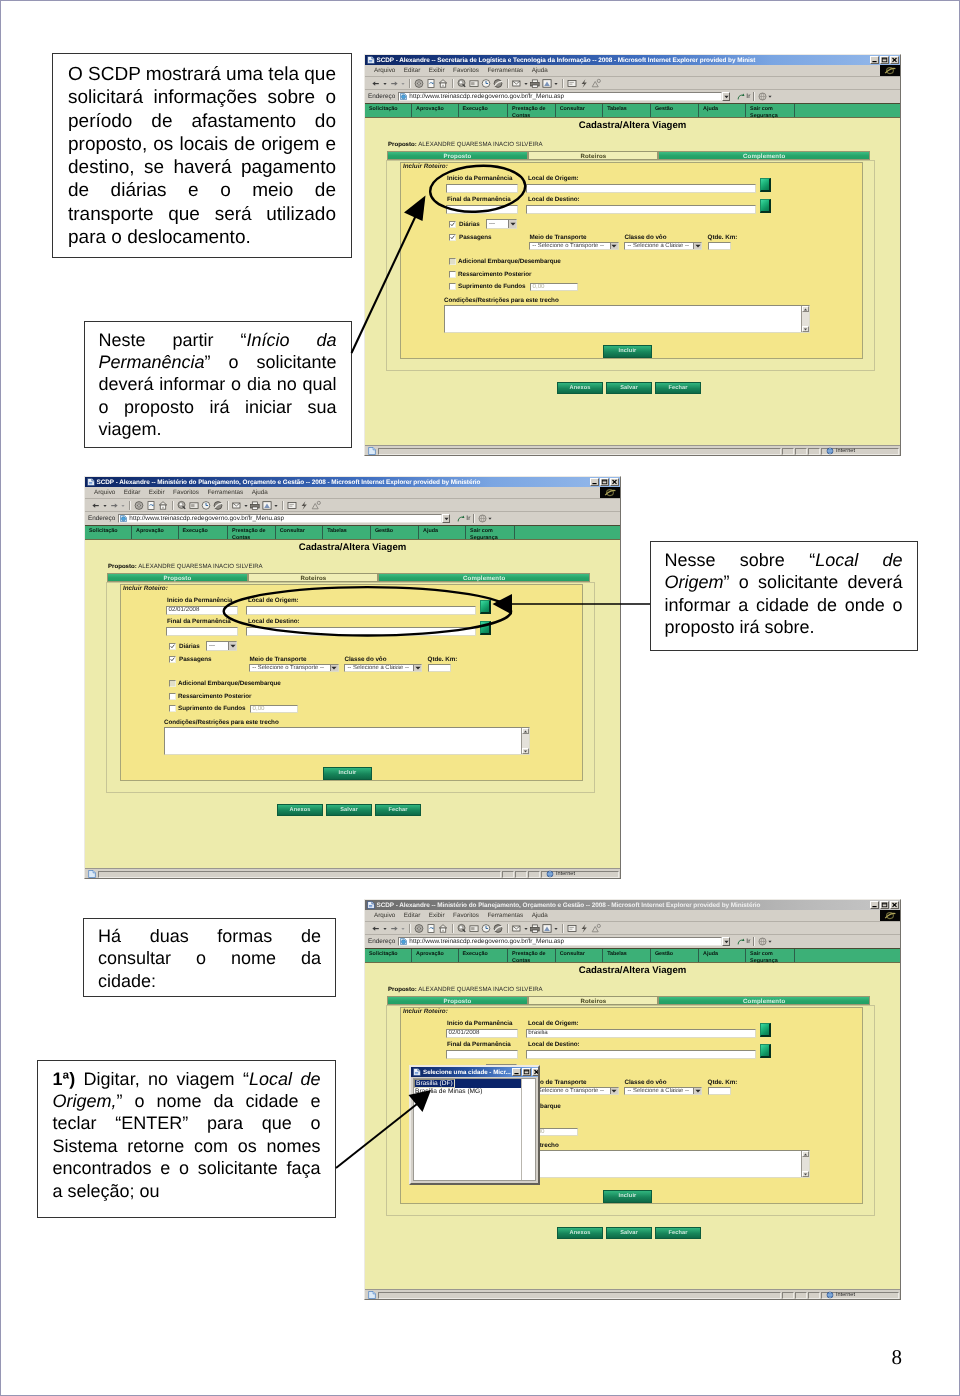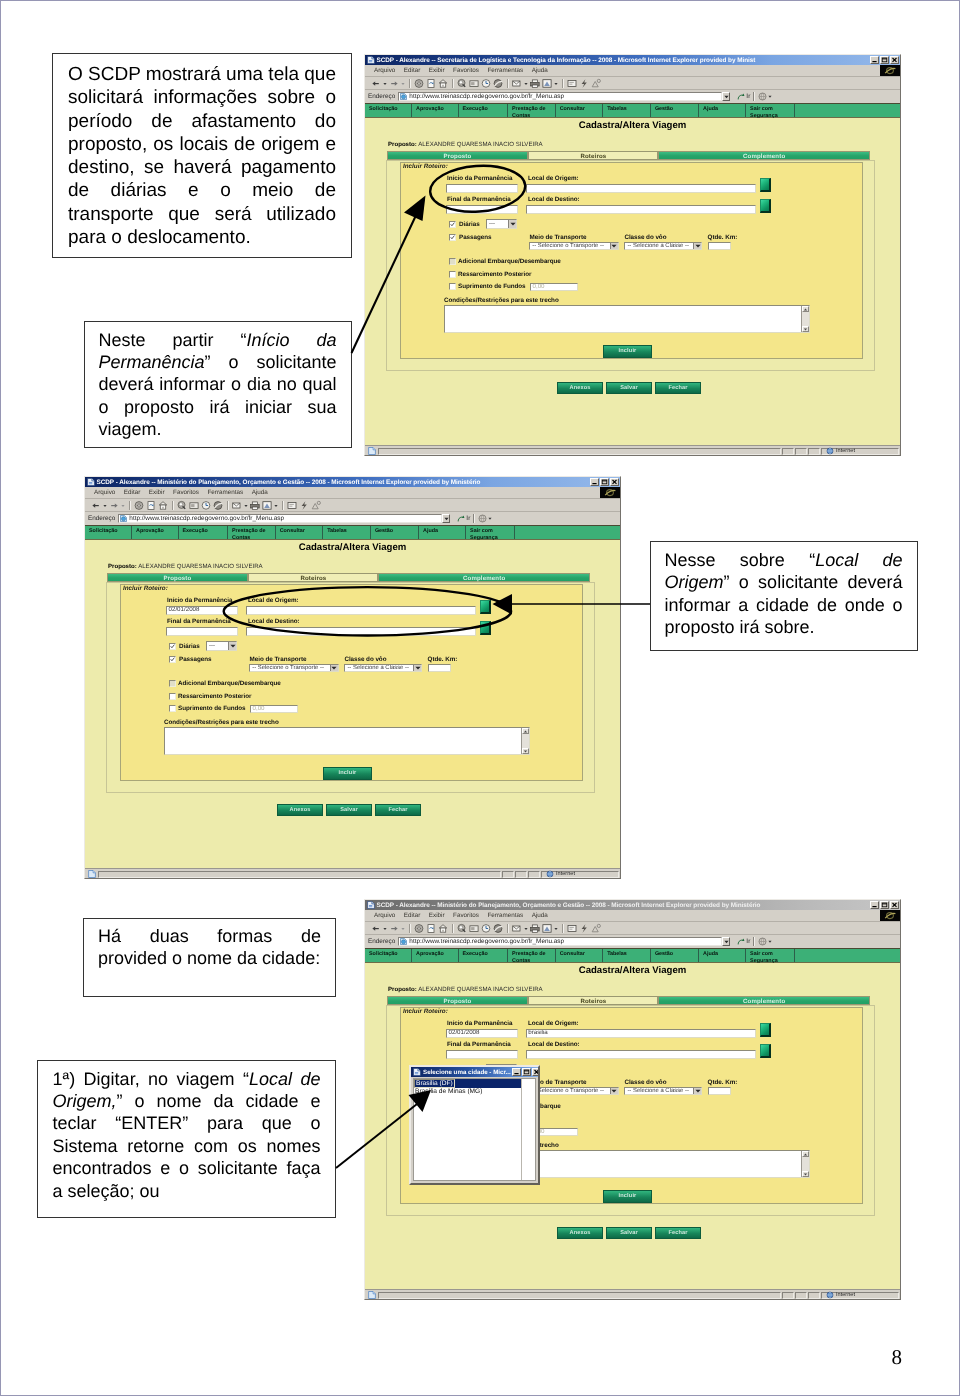--- a/index.html
+++ b/index.html
@@ -4,21 +4,21 @@
 <style>
   html,body{margin:0;padding:0;}
   body{width:960px;height:1396px;background:#fff;font-family:"Liberation Sans",sans-serif;overflow:hidden;position:relative;
         -webkit-font-smoothing:antialiased;text-rendering:geometricPrecision;}
   .page{position:absolute;left:0;top:0;width:960px;height:1396px;background:#fff;box-sizing:border-box;border:1px solid #9696b4;}
 
   
   .callout{position:absolute;box-sizing:border-box;border:1.3px solid #333;background:#fff;color:#000;
            text-align:justify;text-justify:inter-word;font-family:"Liberation Sans",sans-serif;}
   .callout i{font-style:italic;}
-  .callout b{font-weight:normal;}
+  .callout b{font-weight:bold;}
 
   
   .ie{position:absolute;box-sizing:border-box;background:#d4d0c8;overflow:hidden;
       border-left:1px solid #eceae5;border-top:1px solid #eceae5;border-right:1px solid #75726c;border-bottom:1px solid #75726c;}
   .titlebar{height:10px;display:flex;align-items:center;color:#fff;font-size:6.4px;font-weight:bold;
             padding-left:1px;white-space:nowrap;overflow:hidden;letter-spacing:-0.05px;
             background:linear-gradient(to right,#0c2461 0%,#1b3d87 20%,#3f6ec0 52%,#7aa5e2 76%,#95b9ea 100%);}
   .ie.inactive .titlebar{color:#f0f0f0;
             background:linear-gradient(to right,#6b6b6b 0%,#818181 22%,#9e9e9e 55%,#b9b9b9 82%,#c6c6c6 100%);}
   .tbicon{width:8px;height:8px;margin:0 1.5px 0 1px;flex:0 0 auto;}
@@ -1110,21 +1110,21 @@
 
 <div class="callout" style="left:83.5px;top:320.5px;width:268px;height:127px;padding:7px 14px 0 14px;font-size:18px;line-height:22.45px;">
   <span><span>Neste partir “</span><i>Início da Permanência</i><span>” o solicitante deverá informar o dia no qual o proposto irá iniciar sua viagem.</span></span>
 </div>
 
 <div class="callout" style="left:649.5px;top:541px;width:268px;height:110px;padding:7px 14px 0 14px;font-size:18px;line-height:22.45px;">
   <span><span>Nesse sobre “</span><i>Local de Origem</i><span>” o solicitante deverá informar a cidade de onde o proposto irá sobre.</span></span>
 </div>
 
 <div class="callout" style="left:83px;top:918px;width:253px;height:79px;padding:6px 14px 0 14px;font-size:18px;line-height:22.45px;">
-  <span>Há duas formas de provided o nome da cidade:</span>
+  <span>Há duas formas de consultar o nome da cidade:</span>
 </div>
 
 <div class="callout" style="left:36.5px;top:1059.5px;width:299px;height:158px;padding:7px 14px 0 15px;font-size:18px;line-height:22.45px;">
   <span><b>1ª)</b><span> Digitar, no viagem “</span><i>Local de Origem,</i><span>” o nome da cidade e teclar “ENTER” para que o Sistema retorne com os nomes encontrados e o solicitante faça a seleção; ou</span></span>
 </div>
 <svg class="annot" viewBox="0 0 960 1396">
 
   <ellipse cx="477.7" cy="188.8" rx="47.6" ry="22.8" fill="none" stroke="#000" stroke-width="2.4" transform="rotate(-4 477.7 188.8)"></ellipse>
 
   <path d="M351.5 353 L418 211" stroke="#000" stroke-width="2.1" fill="none"></path>

